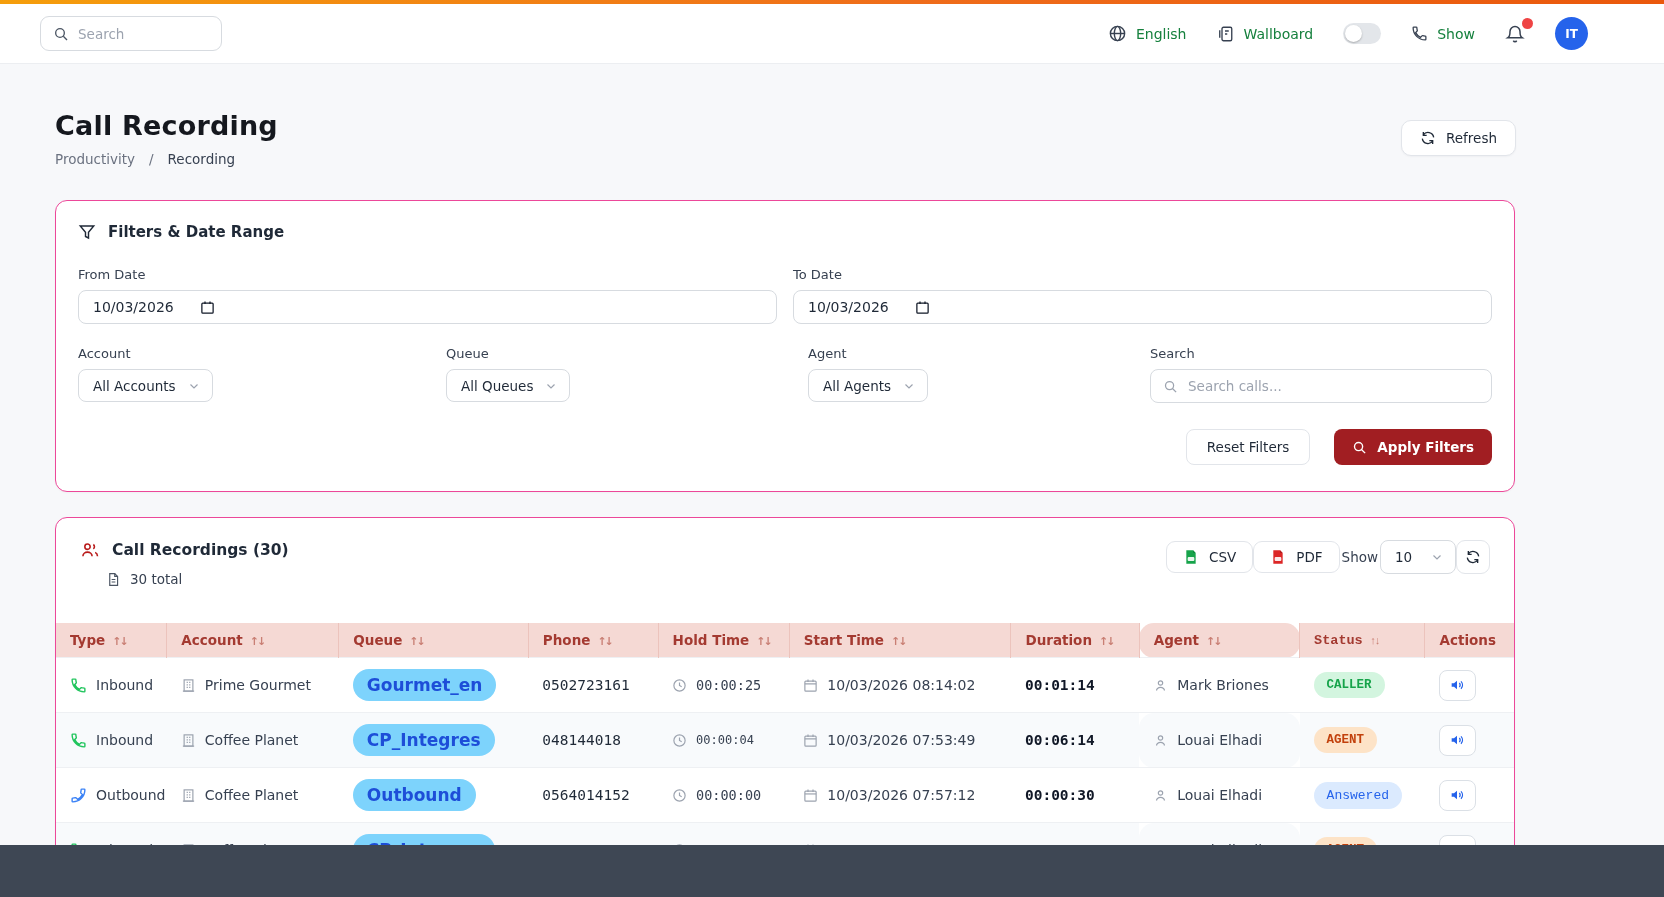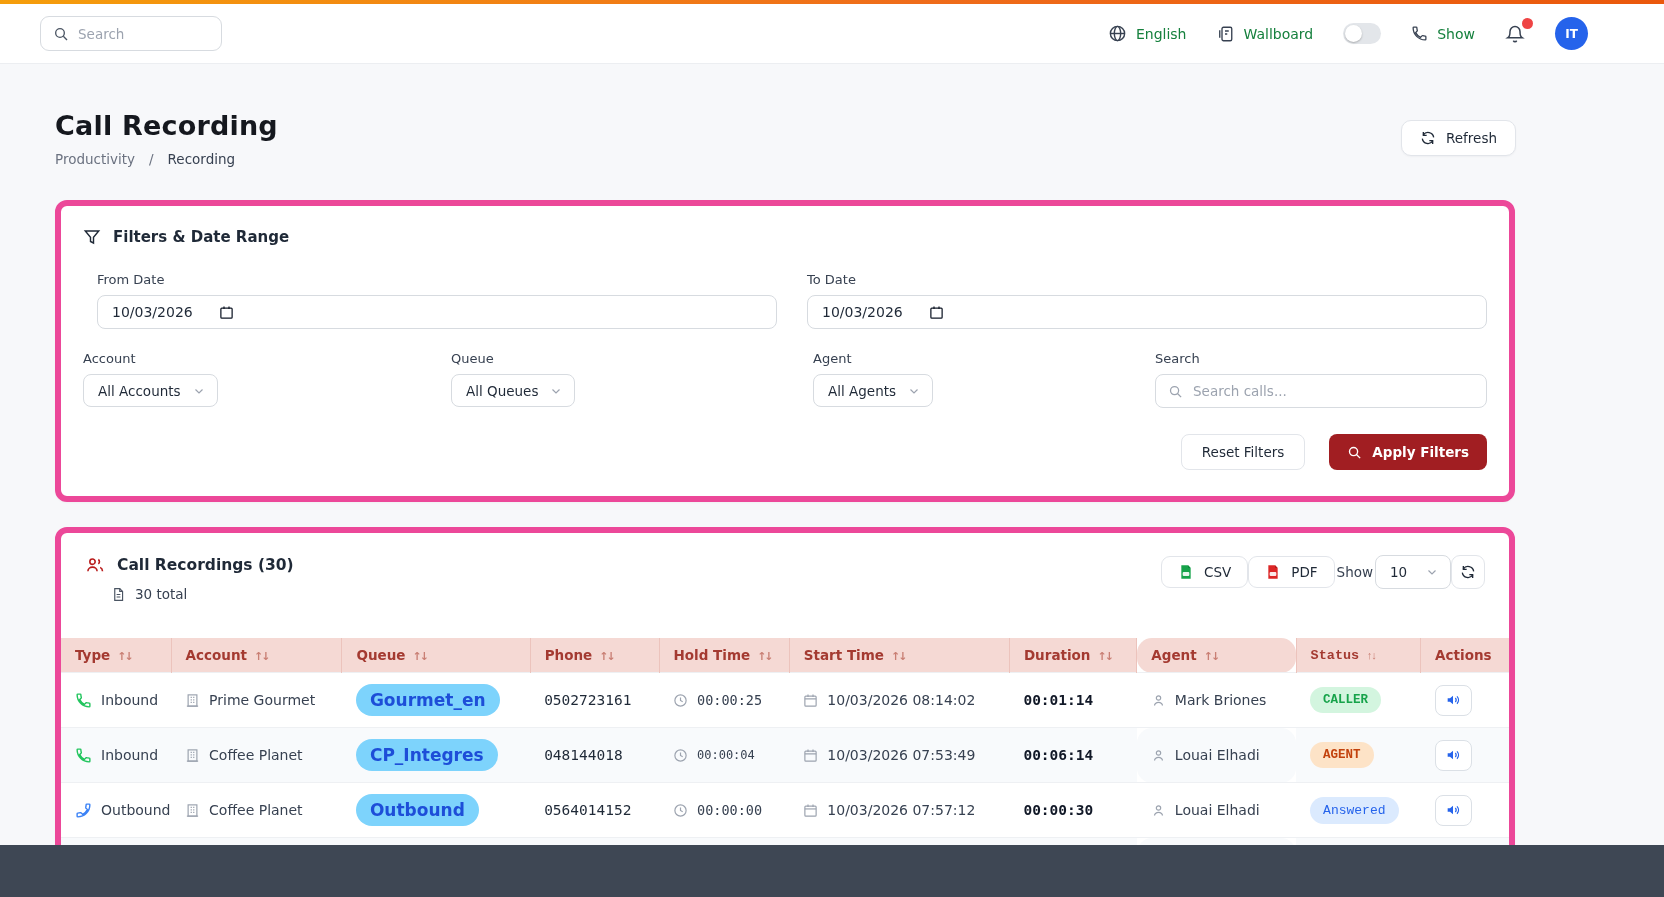--- a/index.html
+++ b/index.html
@@ -30,27 +30,27 @@
   .main { padding:0 0 0 55px; }
   .page-head { display:flex; justify-content:space-between; align-items:flex-start; margin:46px 148px 0 0; }
   .page-title { font-size:27px; font-weight:800; color:#15181e; letter-spacing:.2px; }
   .breadcrumb { margin-top:10px; font-size:13.5px; color:#6b7280; display:flex; gap:14px; align-items:center; }
   .breadcrumb .current { color:#374151; font-weight:500; }
   .btn { display:inline-flex; align-items:center; gap:10px; background:#fff; border:1px solid #e2e5ea;
     border-radius:10px; font-size:13.5px; color:#1f2937; cursor:pointer; font-family:inherit; }
   .refresh-btn { padding:9px 18px; margin-top:10px; box-shadow:0 1px 2px rgba(16,24,40,.04); }
 
   
-  .card { background:#fff; border:6px solid #ec4899; border-radius:12px; width:1460px;
+  .card { background:#fff; border:1px solid #ec4899; border-radius:12px; width:1460px;
     box-shadow:0 1px 2px rgba(16,24,40,.03); }
   .filters-card { margin-top:33px; padding:22px 22px 26px 22px; }
   .card-title { display:flex; align-items:center; gap:12px; font-size:15px; font-weight:600; color:#1f2937; }
   .field-label { font-size:13px; color:#374151; font-weight:500; margin-bottom:8px; }
   .dates-row { display:flex; gap:16px; margin-top:26px; }
-  .date-field { flex:1;margin-left:14px; }
+  .date-field { flex:1; }
   .date-input { height:34px; border:1px solid #d7dbe0; border-radius:8px; display:flex; align-items:center;
     padding:0 14px; gap:26px; font-size:14px; color:#1f2937; background:#fff; cursor:text; }
   .filter-row { display:flex; margin-top:22px; }
   .fcol-account { width:368px; } .fcol-queue { width:362px; } .fcol-agent { width:342px; }
   .fcol-search { flex:1; }
   .select-box { display:inline-flex; align-items:center; gap:12px; height:33px; border:1px solid #d7dbe0;
     border-radius:8px; padding:0 12px 0 14px; font-size:13.5px; color:#1f2937; background:#fff; cursor:pointer; }
   .search-calls { display:flex; align-items:center; gap:10px; height:34px; border:1px solid #d7dbe0;
     border-radius:8px; padding:0 12px; background:#fff; }
   .search-calls input { border:none; outline:none; flex:1; font-size:13.5px; color:#000000; font-family:inherit; }

